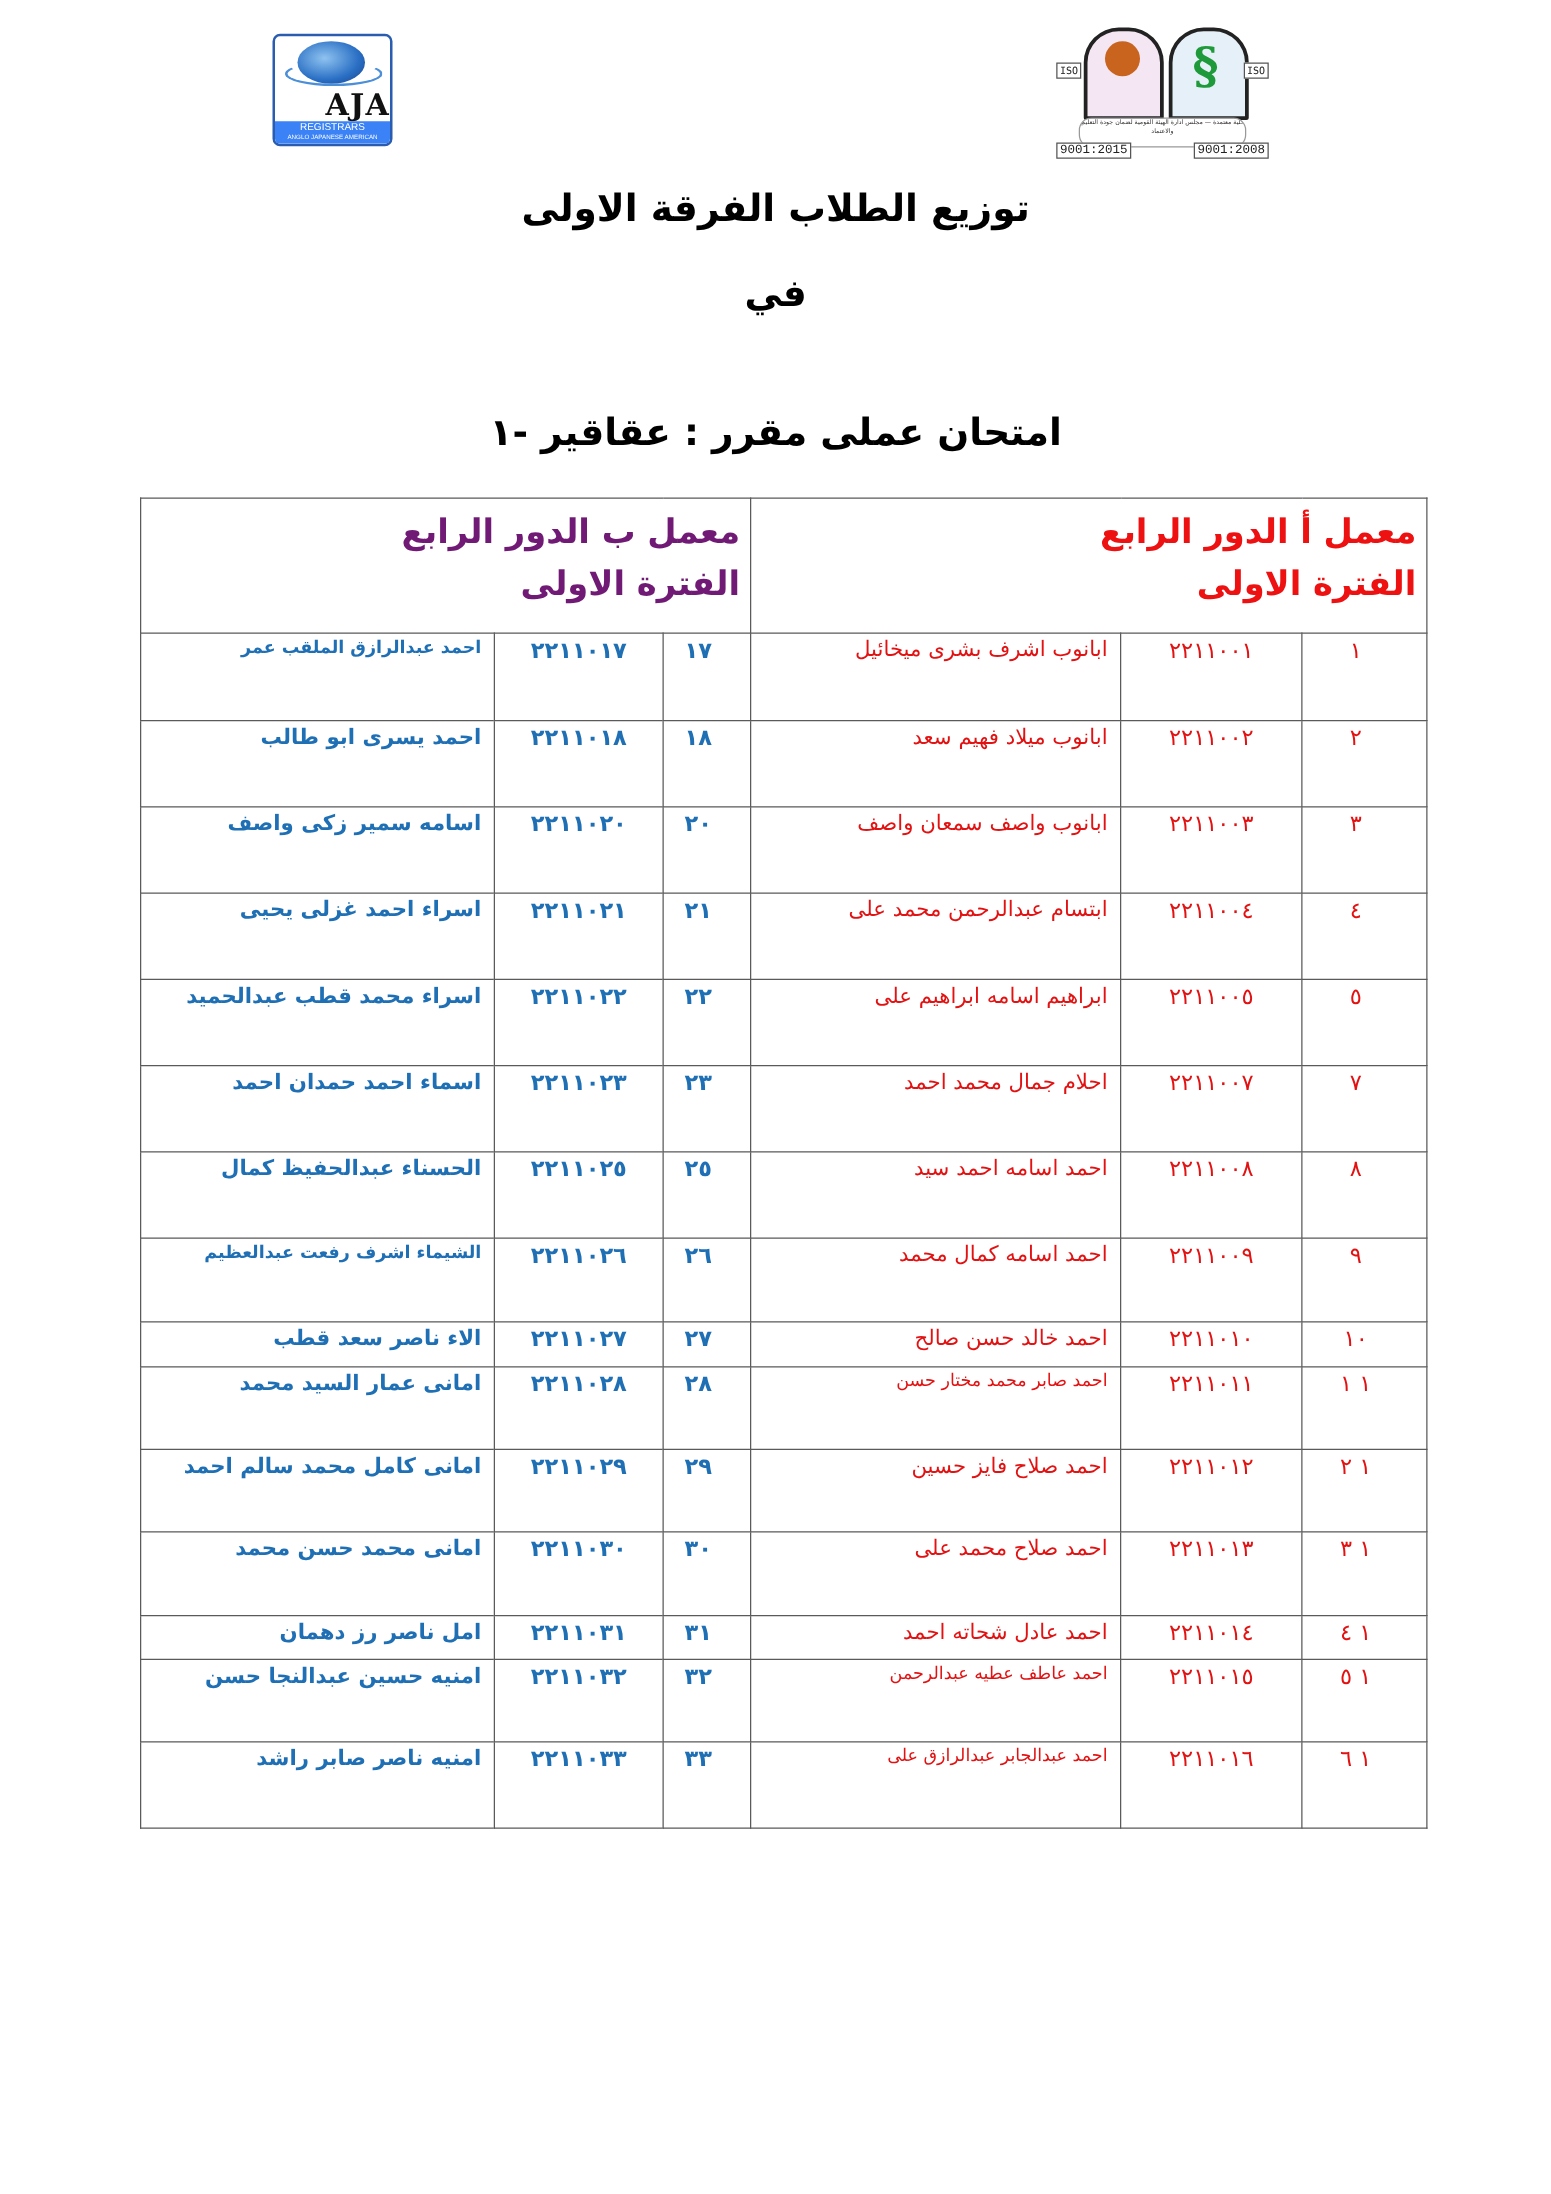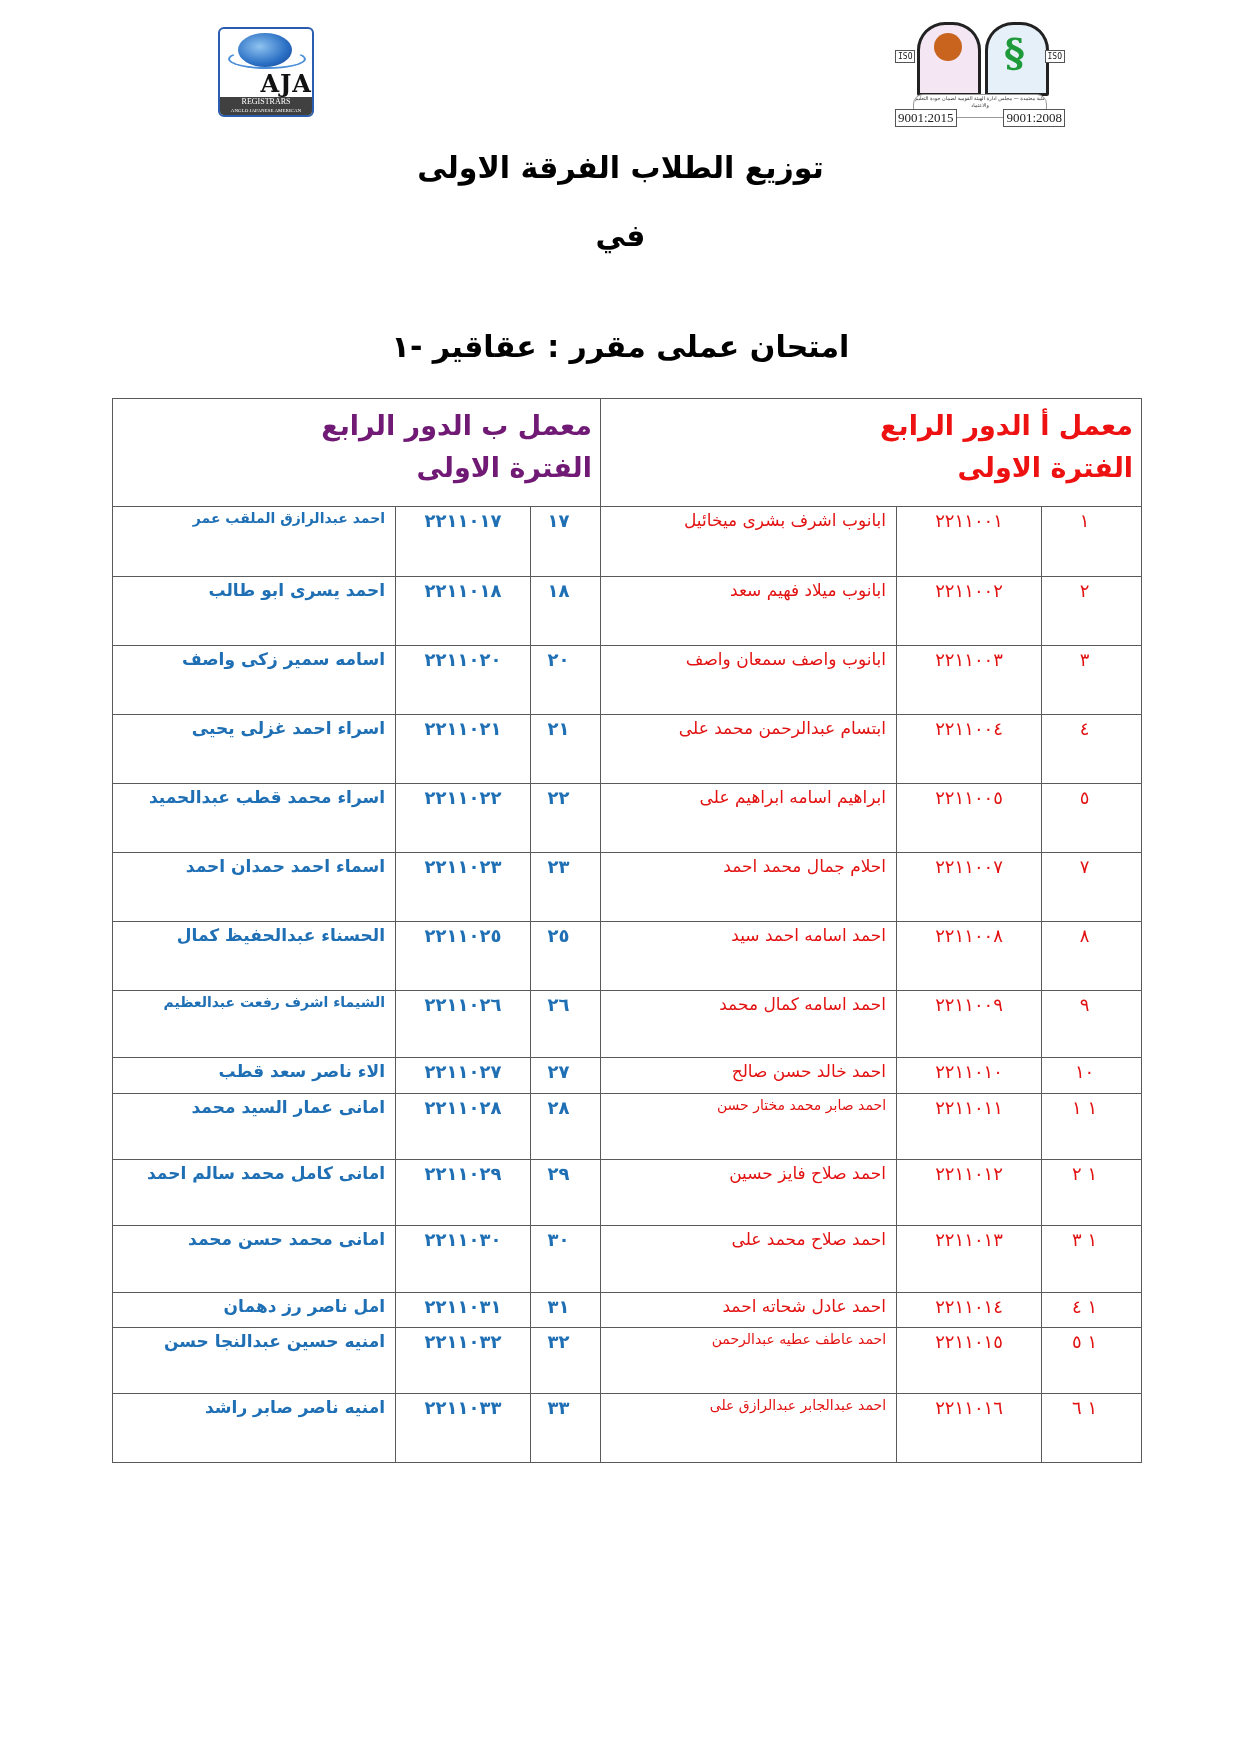--- a/index.html
+++ b/index.html
@@ -1,33 +1,33 @@
 <!DOCTYPE html>
 <html><head>
   <meta charset="utf-8">
   <style>
     html, body { margin:0; padding:0; background:#ffffff; }
     body { width:1241px; height:1755px; position:relative; overflow:hidden; font-family:"DejaVu Sans", sans-serif; }
     .logo-aja { position:absolute; left:218px; top:27px; width:92px; height:86px; border:2px solid #2a5db0; border-radius:6px; background:#fff; overflow:hidden; }
     .aja-globe { position:absolute; left:18px; top:4px; width:54px; height:34px; border-radius:50%; background:radial-gradient(ellipse at 40% 40%, #8fc3f0, #2a6fc4 60%, #173f8a); }
     .aja-ring { position:absolute; left:8px; top:20px; width:74px; height:16px; border:2px solid #4a8fd8; border-radius:50%; border-top-color:transparent; }
     .aja-text { position:absolute; left:0; right:0; top:40px; text-align:right; font-family:"DejaVu Serif", serif; font-size:24px; font-weight:bold; color:#111; letter-spacing:1px; }
-    .aja-band { position:absolute; left:0; right:0; bottom:0; height:18px; background:#404040; color:#fff; text-align:center; font-family:Liberation Serif, serif; font-size:8px; line-height:10px; }
+    .aja-band { position:absolute; left:0; right:0; bottom:0; height:18px; background:#3b82f6; color:#fff; text-align:center; font-family:Liberation Sans, sans-serif; font-size:8px; line-height:10px; }
     .aja-band small { display:block; font-size:5px; line-height:7px; }
 
-    .logo-uni { position:absolute; left:895px; top:22px; width:170px; height:105px; }
+    .logo-uni { position:absolute; left:845px; top:22px; width:170px; height:105px; }
     .uni-frame { position:absolute; top:0; width:58px; height:68px; border:3px solid #222; border-radius:28px 28px 2px 2px; overflow:hidden; }
     .uni-left { left:22px; background:#f4e6f2; }
     .uni-right { left:90px; background:#e6f0f8; }
     .uni-sun { position:absolute; left:14px; top:8px; width:28px; height:28px; border-radius:50%; background:#c8641e; }
     .uni-snake { position:absolute; left:16px; top:4px; font-size:40px; color:#1f9a3a; font-weight:bold; font-family:"DejaVu Serif", serif; }
     .uni-iso { position:absolute; top:28px; font-size:8px; font-family:"DejaVu Sans Mono", monospace; color:#222; border:1px solid #555; padding:1px 2px; background:#fff; }
     .uni-iso.l { left:0; } .uni-iso.r { right:0; }
     .uni-caption { position:absolute; left:18px; right:18px; top:72px; height:22px; border:1px solid #999; border-radius:10px; font-size:5px; color:#333; text-align:center; line-height:7px; overflow:hidden; background:#fff; }
-    .uni-std { position:absolute; bottom:0; font-size:13px; font-family:Liberation Serif, serif; color:#222; border:1px solid #555; padding:0 2px; background:#fff; }
+    .uni-std { position:absolute; bottom:0; font-size:10px; font-family:Liberation Mono, monospace; color:#222; border:1px solid #555; padding:0 2px; background:#fff; }
     .uni-std.l { left:0; } .uni-std.r { right:0; }
 
     .title { position:absolute; left:0; right:0; text-align:center; font-family:"DejaVu Sans", sans-serif; font-weight:bold; font-size:30px; color:#000; direction:rtl; }
     .t1 { top:150px; } .t2 { top:218px; } .t3 { top:286px;margin-top:43px; }
 
     table.dist { position:absolute; left:112px; top:398px; width:1029px; border-collapse:collapse; direction:rtl; table-layout:fixed; }
     table.dist td { border:1.5px solid #5a5a5a; padding:0; vertical-align:top; }
     .hdr { height:95px; padding:6px 8px !important; font-family:"DejaVu Sans", sans-serif; font-weight:bold; font-size:27px; line-height:42px; text-align:right; }
     .hdr.red { color:#ee1111; } .hdr.blue { color:#701a75; }
     .num { text-align:center; padding:3px 14px 0 0 !important; font-size:18px; }

